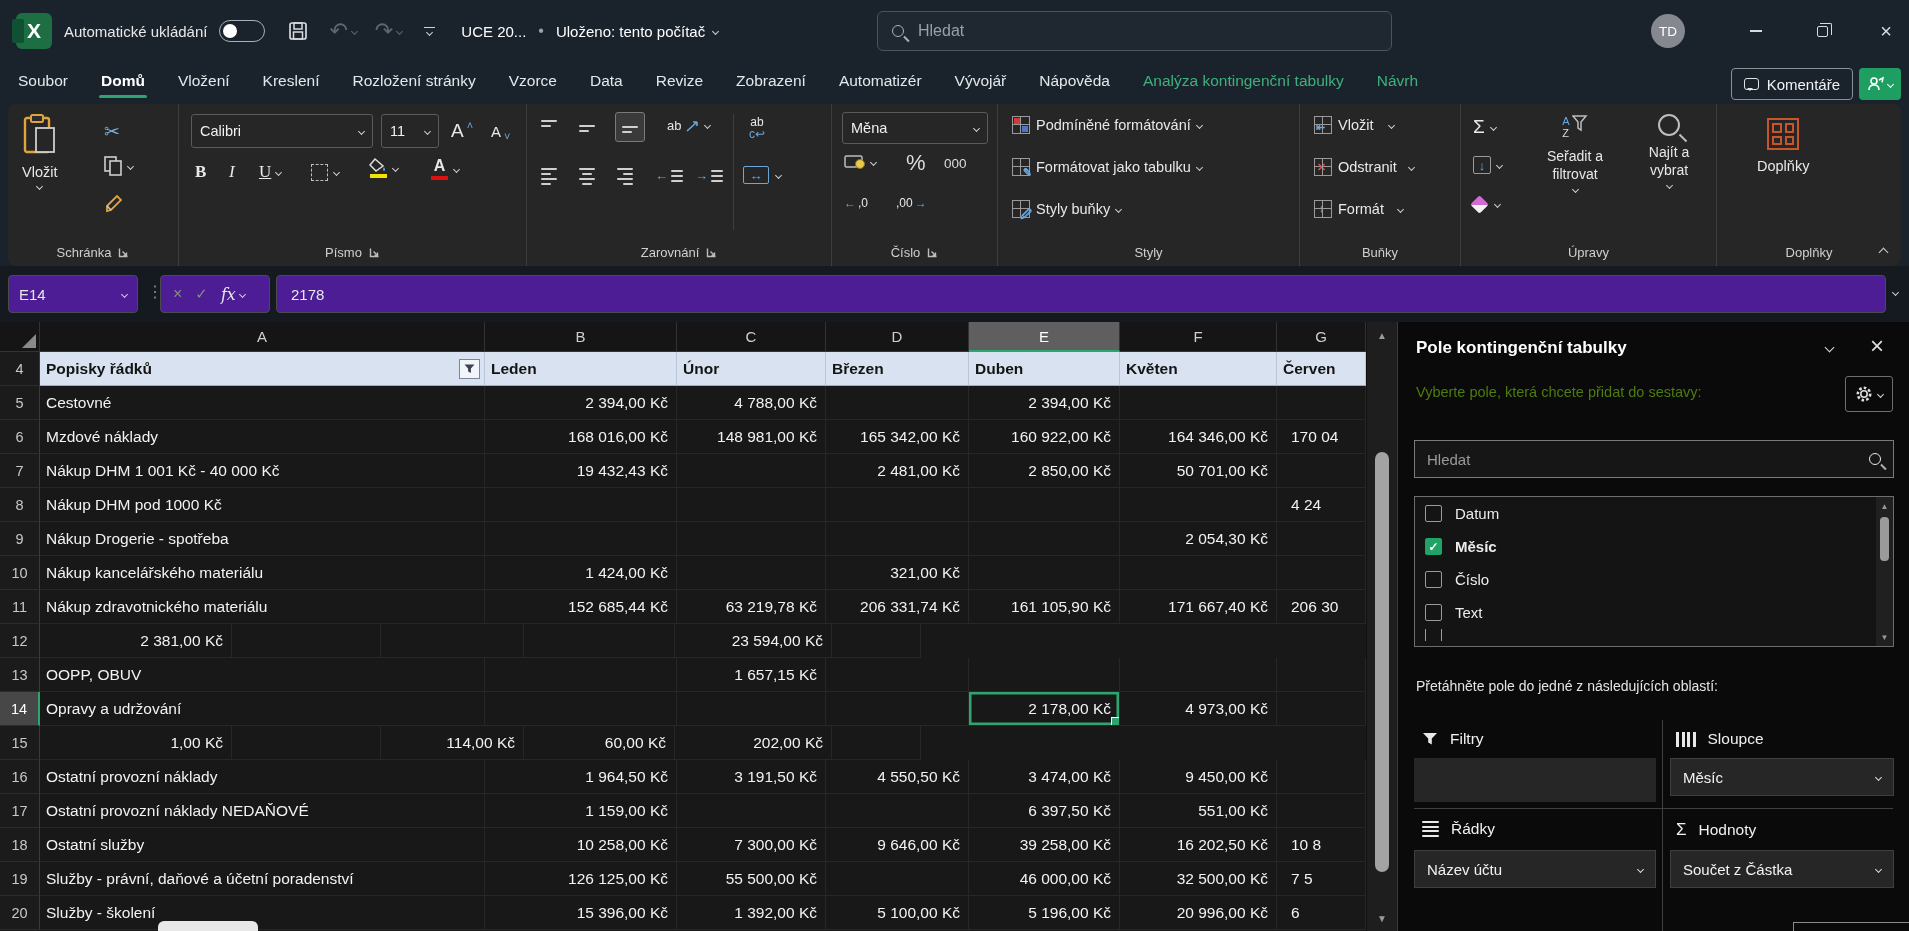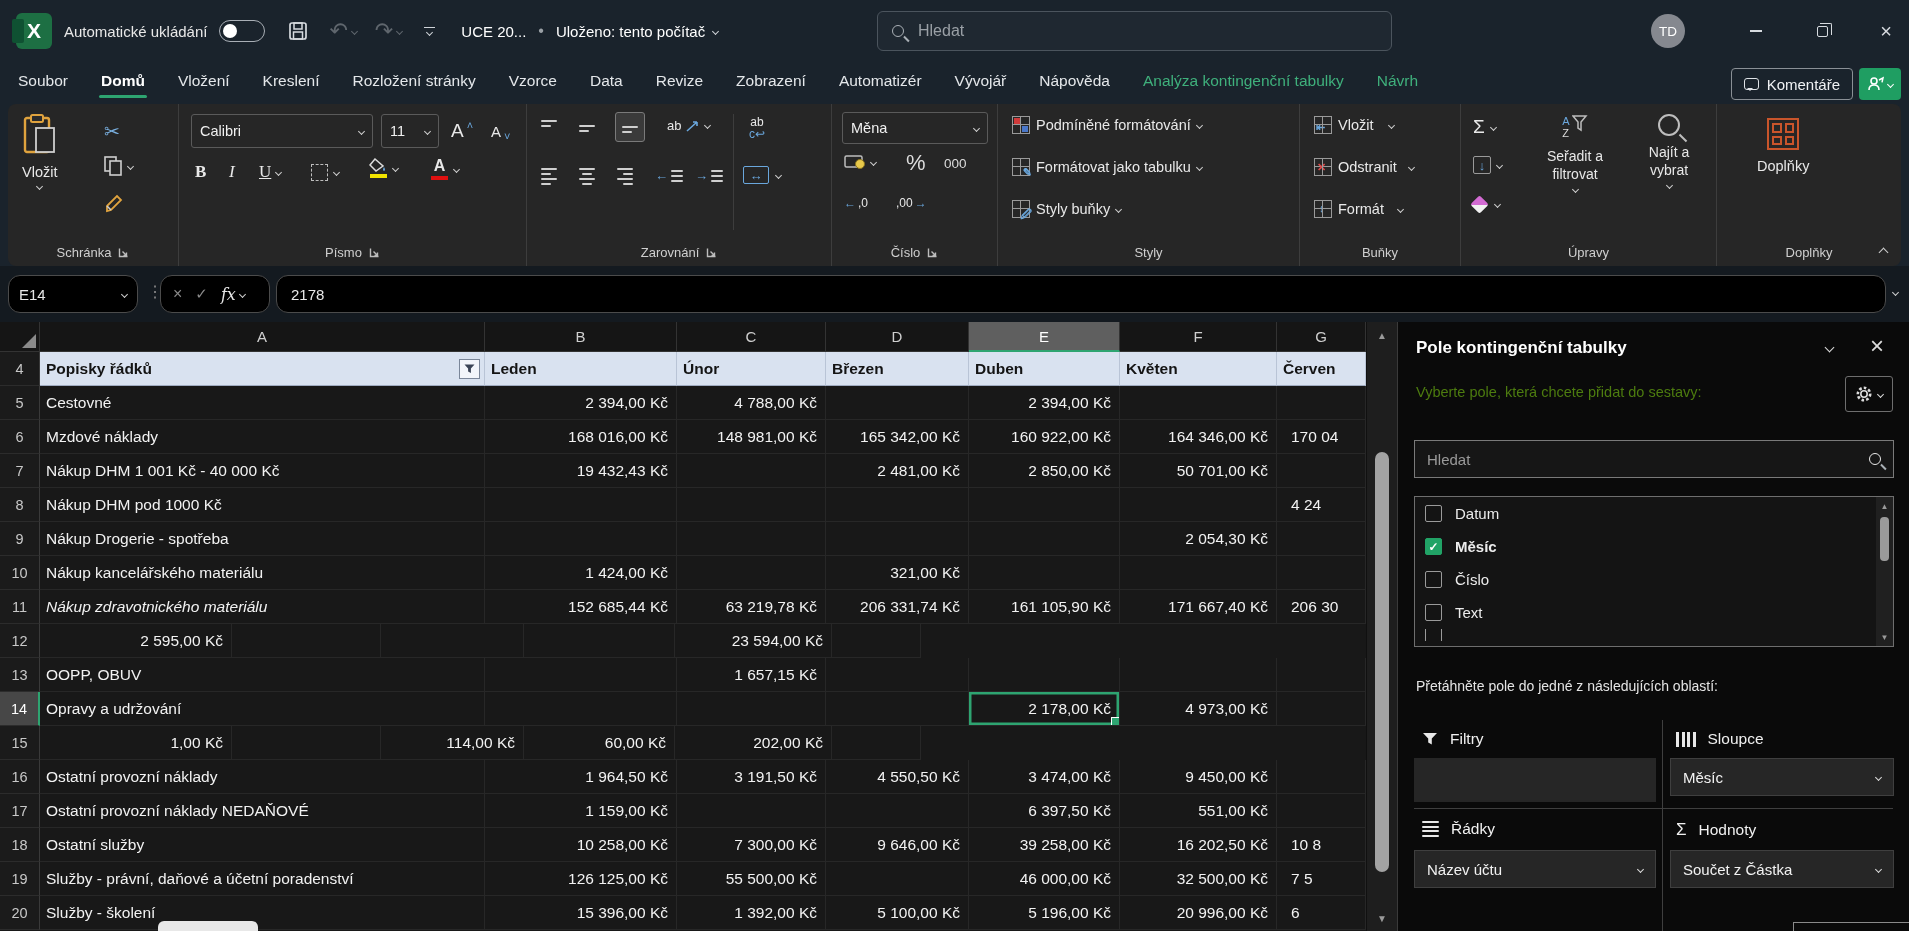--- a/index.html
+++ b/index.html
@@ -72,21 +72,21 @@
   .bigbtn { position:absolute; display:flex; flex-direction:column; align-items:center; gap:8px; }
   .addins-ic { width:32px; height:32px; border:2px solid #c9552b; display:grid; grid-template-columns:1fr 1fr;
                grid-template-rows:1fr 1fr; gap:3px; padding:3px; }
   .addins-ic i { border:2px solid #c9552b; display:block; }
   .eraser { width:13px; height:13px; transform:rotate(45deg); background:linear-gradient(135deg,#d36bd3 55%,#f2f2f2 55%); border-radius:2px; }
   .boxarrow { width:18px; height:18px; border:1.3px solid #9a9a9a; border-radius:2px; display:flex; align-items:center;
               justify-content:center; color:#6aa7dd; font-size:13px; font-weight:bold; }
 
   
   #formulabar { position:absolute; left:0; top:266px; width:1909px; height:56px; background:#141a20; }
-  .fb-box { position:absolute; top:9px; height:38px; background:#000000; border:1px solid #4b4b4b; border-radius:12px;
+  .fb-box { position:absolute; top:9px; height:38px; background:#4c1d95; border:1px solid #4b4b4b; border-radius:4px;
             display:flex; align-items:center; font-size:15px; }
   .fx { font-family:"DejaVu Serif", serif; font-style:italic; font-size:16px; color:#e8e8e8; }
 
   
   #sheet { position:absolute; left:0; top:322px; width:1366px; height:609px; background:#181818; overflow:hidden; }
   #colhdr { display:flex; height:30px; background:#151515; }
   .chd { display:flex; align-items:center; justify-content:center; font-size:15px; color:#cfcfcf;
          border-right:1px solid #333; border-bottom:1px solid #333; flex:none; }
   .chd.selcol { background:#5f5f5f; color:#fff; border-bottom:2px solid #2ea471; }
   #corner { width:40px; flex:none; position:relative; border-right:1px solid #333; border-bottom:1px solid #333; }
@@ -649,31 +649,31 @@
         <div class="cell lbl" style="width: 445px;">Nákup kancelářského materiálu</div>
         <div class="cell num" style="width: 192px;">1 424,00 Kč</div>
         <div class="cell num" style="width: 149px;"></div>
         <div class="cell num" style="width: 143px;">321,00 Kč</div>
         <div class="cell num" style="width: 151px;"></div>
         <div class="cell num" style="width: 157px;"></div>
         <div class="cell num gclip" style="width: 89px;"></div>
       </div>
       <div class="grow">
         <div class="rhd">11</div>
-        <div class="cell lbl" style="width: 445px; font-style: italic;">Nákup zdravotnického materiálu</div>
+        <div class="cell lbl" style="width: 445px;">Nákup zdravotnického materiálu</div>
         <div class="cell num" style="width: 192px;">152 685,44 Kč</div>
         <div class="cell num" style="width: 149px;">63 219,78 Kč</div>
         <div class="cell num" style="width: 143px;">206 331,74 Kč</div>
         <div class="cell num" style="width: 151px;">161 105,90 Kč</div>
         <div class="cell num" style="width: 157px;">171 667,40 Kč</div>
         <div class="cell num gclip" style="width: 89px;">206 30</div>
       </div>
       <div class="grow">
         <div class="rhd">12</div>
-        <div class="cell num" style="width: 192px;">2 595,00 Kč</div>
+        <div class="cell num" style="width: 192px;">2 381,00 Kč</div>
         <div class="cell num" style="width: 149px;"></div>
         <div class="cell num" style="width: 143px;"></div>
         <div class="cell num" style="width: 151px;"></div>
         <div class="cell num" style="width: 157px;">23 594,00 Kč</div>
         <div class="cell num gclip" style="width: 89px;"></div>
       </div>
       <div class="grow">
         <div class="rhd">13</div>
         <div class="cell lbl" style="width: 445px;">OOPP, OBUV</div>
         <div class="cell num" style="width: 192px;"></div>

